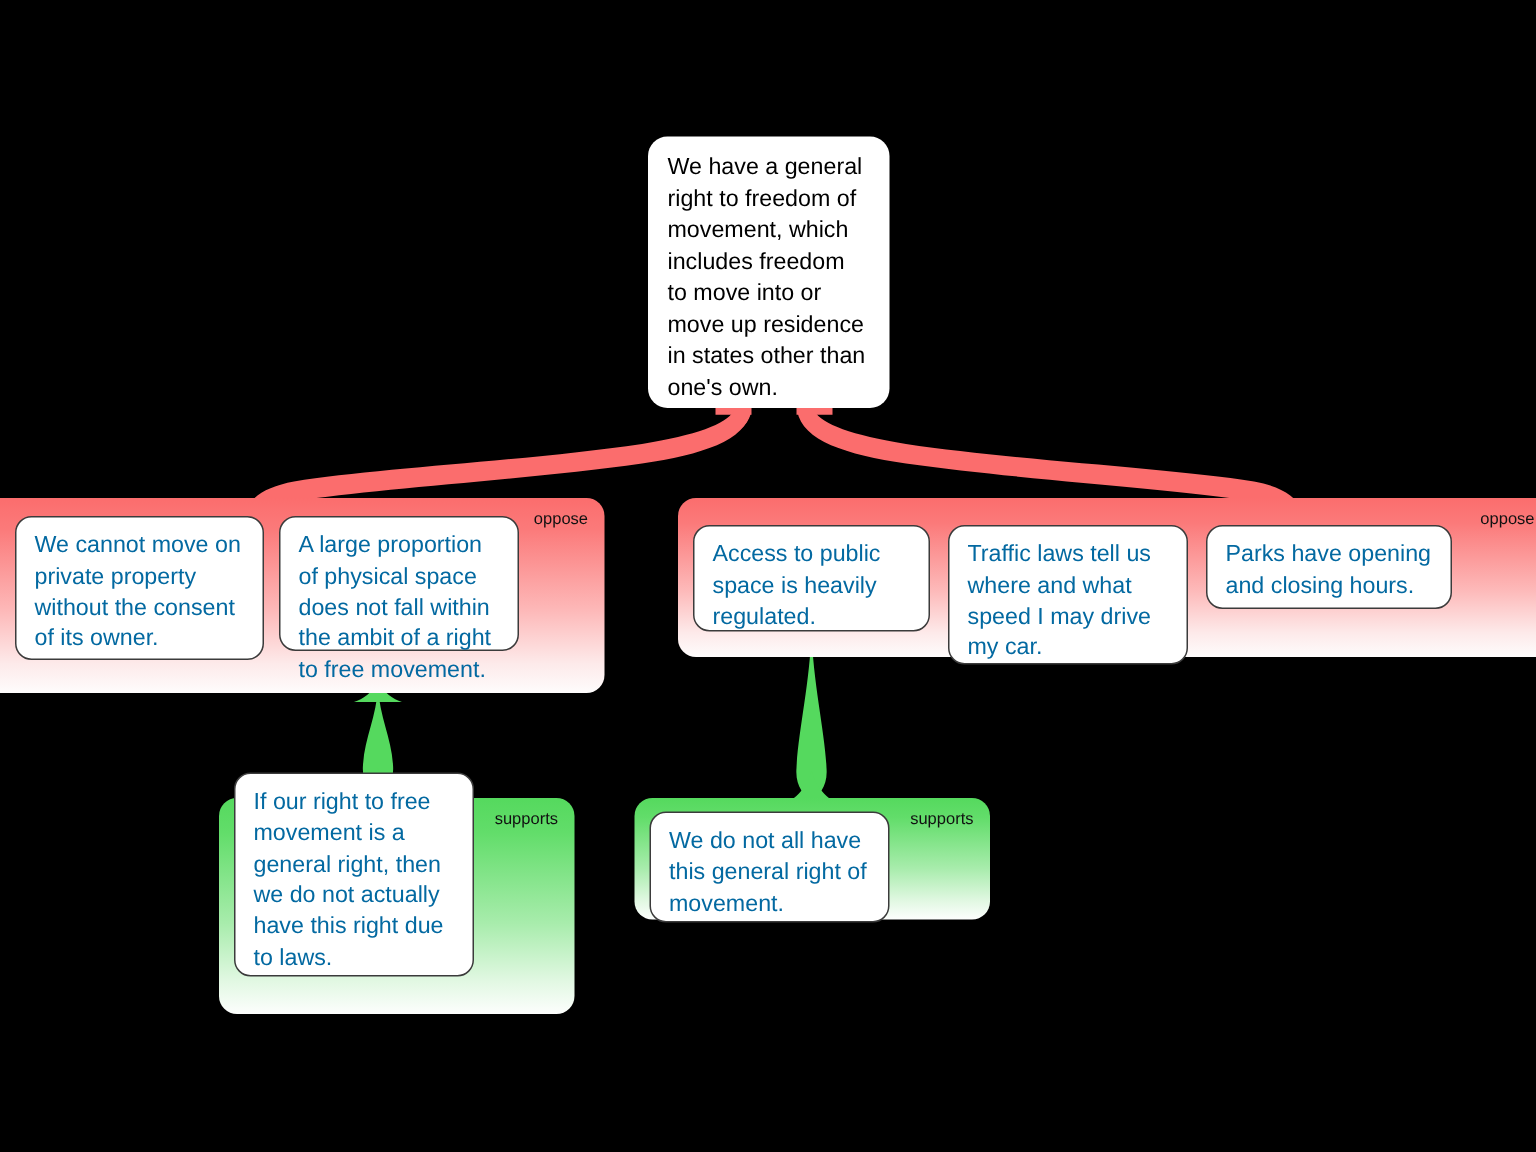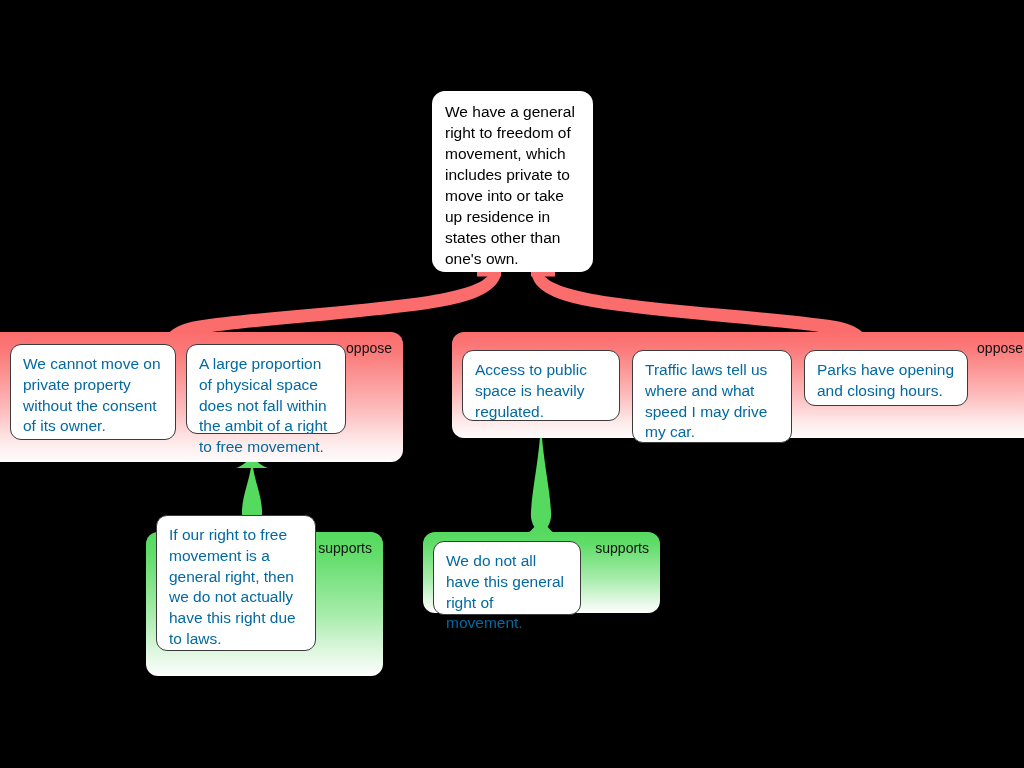--- a/index.html
+++ b/index.html
@@ -31,21 +31,21 @@
   .group-oppose {
     background: linear-gradient(to bottom, #fb6d6d 0%, #fb7a7a 16%, #fdb9b9 58%, #fdeaea 85%, #fefcfc 100%);
   }
   .group-supports {
     background: linear-gradient(to bottom, #55d95e 0%, #62dd6a 16%, #a8ecac 58%, #e2f8e3 85%, #fdfefd 100%);
   }
   .group-label {
     position: absolute;
     top: 9px;
     right: 11px;
-    font-size: 14px;
+    font-size: 11px;
     color: #111111;
     line-height: 1;
     white-space: nowrap;
   }
   
   .card {
     position: absolute;
     box-sizing: border-box;
     background: #ffffff;
     border: 1.3px solid #3b3b3b;
@@ -131,21 +131,21 @@
              C 537 424, 531 428, 525 430
              L 557 430
              C 551 428, 545 424, 541 416 Z"></path>
     <path fill="#55d95e" stroke="none" d="M 541 514
              C 537 528, 527 536, 513 540
              L 569 540
              C 555 536, 545 528, 541 514 Z"></path>
   </svg>
 
   <div class="root-card" style="left:432px; top:91px; width:161px; height:181px;">
-    <span>We have a general right to freedom of movement, which includes private to move into or take up residence in states other than one's own.</span>
+    <span>We have a general right to freedom of movement, which includes freedom to move into or move up residence in states other than one's own.</span>
   </div>
 
   <div class="group group-oppose" style="left:-10px; top:332px; width:413px; height:130px; border-radius:0 12px 12px 0;">
     <span class="group-label">oppose</span>
   </div>
   <div class="card" style="left:10px; top:344px; width:166px; height:96px;">
     <span>We cannot move on private property without the consent of its owner.</span>
   </div>
   <div class="card" style="left:186px; top:344px; width:160px; height:90px;">
     <span>A large proportion of physical space does not fall within the ambit of a right to free movement.</span>
@@ -167,17 +167,17 @@
   <div class="group group-supports" style="left:146px; top:532px; width:237px; height:144px; border-radius:12px;">
     <span class="group-label">supports</span>
   </div>
   <div class="card" style="left:156px; top:515px; width:160px; height:136px;">
     <span>If our right to free movement is a general right, then we do not actually have this right due to laws.</span>
   </div>
 
   <div class="group group-supports" style="left:423px; top:532px; width:237px; height:81px; border-radius:12px;">
     <span class="group-label">supports</span>
   </div>
-  <div class="card" style="left:433px; top:541px; width:148px; height:74px;">
+  <div class="card" style="left:433px; top:541px; width:160px; height:74px;">
     <span>We do not all have this general right of movement.</span>
   </div>
 
 </div>
 
 </body></html>

